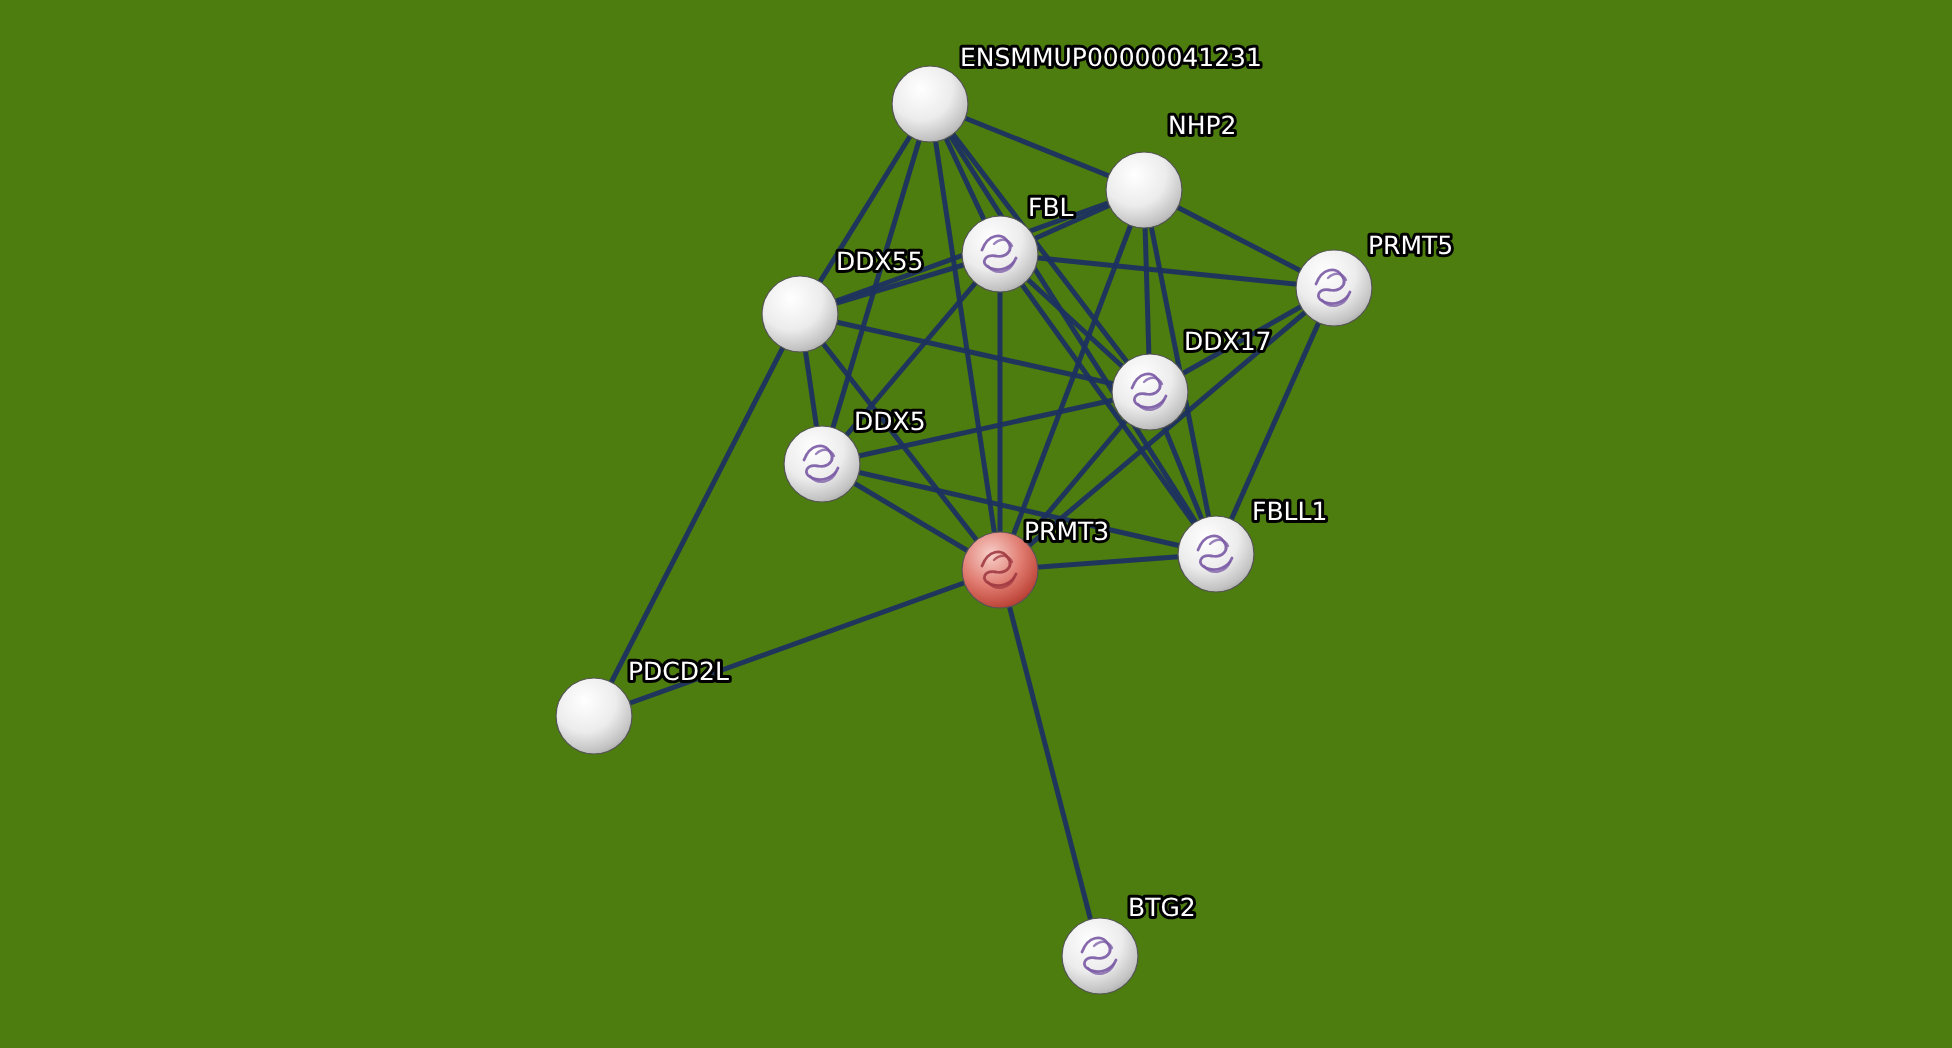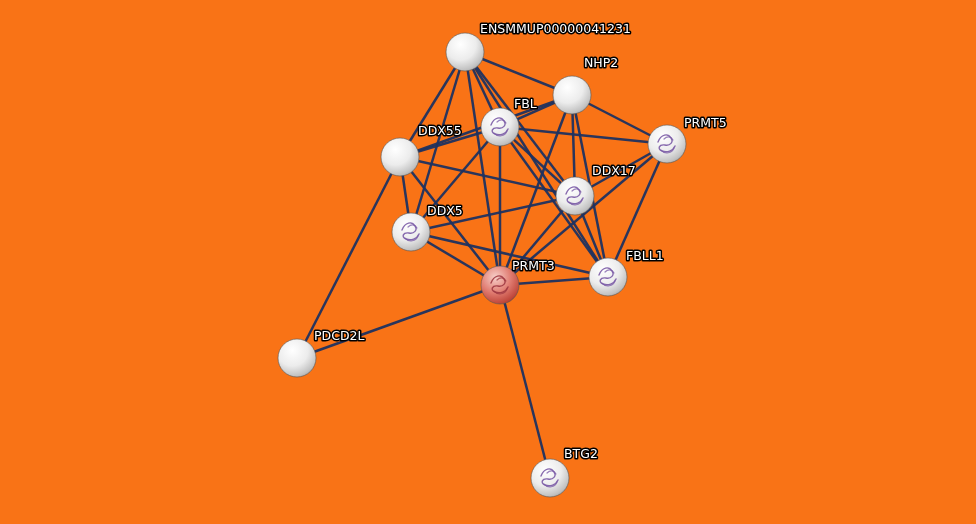--- a/index.html
+++ b/index.html
@@ -4,21 +4,21 @@
 <style>
   html, body {
     margin: 0;
     padding: 0;
     background: #000000;
   }
   .stage {
     position: relative;
     width: 976px;
     height: 524px;
-    background: #f97316;
+    background: #4d7c0f;
     overflow: hidden;
   }
   svg { display: block; }
   svg text {
     font-family: "DejaVu Sans", "Liberation Sans", sans-serif;
     font-size: 12.5px;
     font-weight: 500;
     fill: #ffffff;
     paint-order: stroke;
     stroke: #000000;

